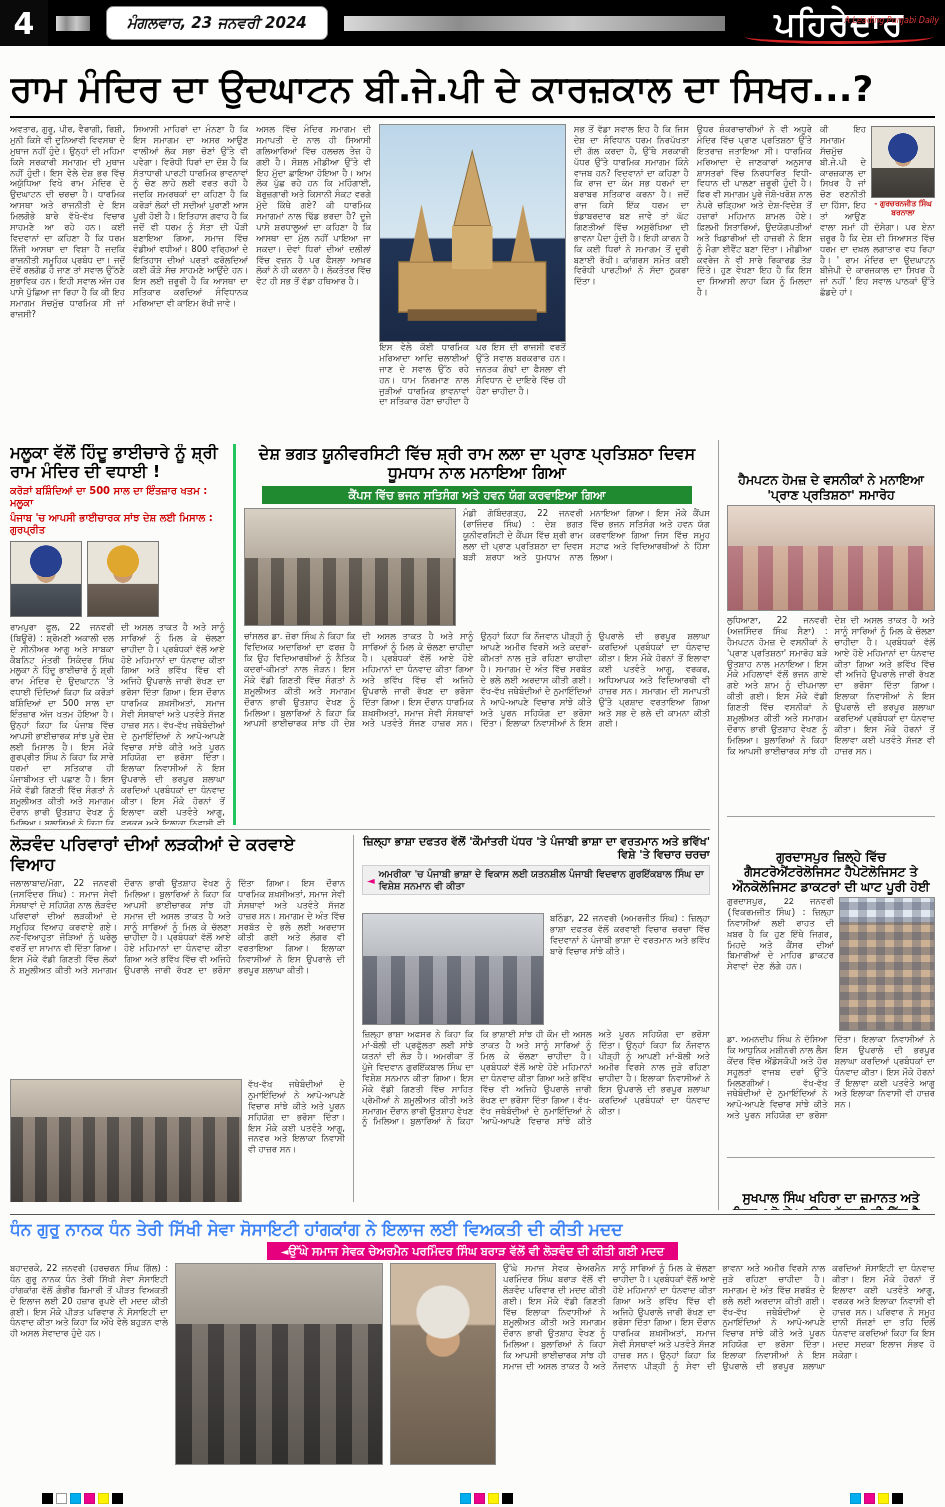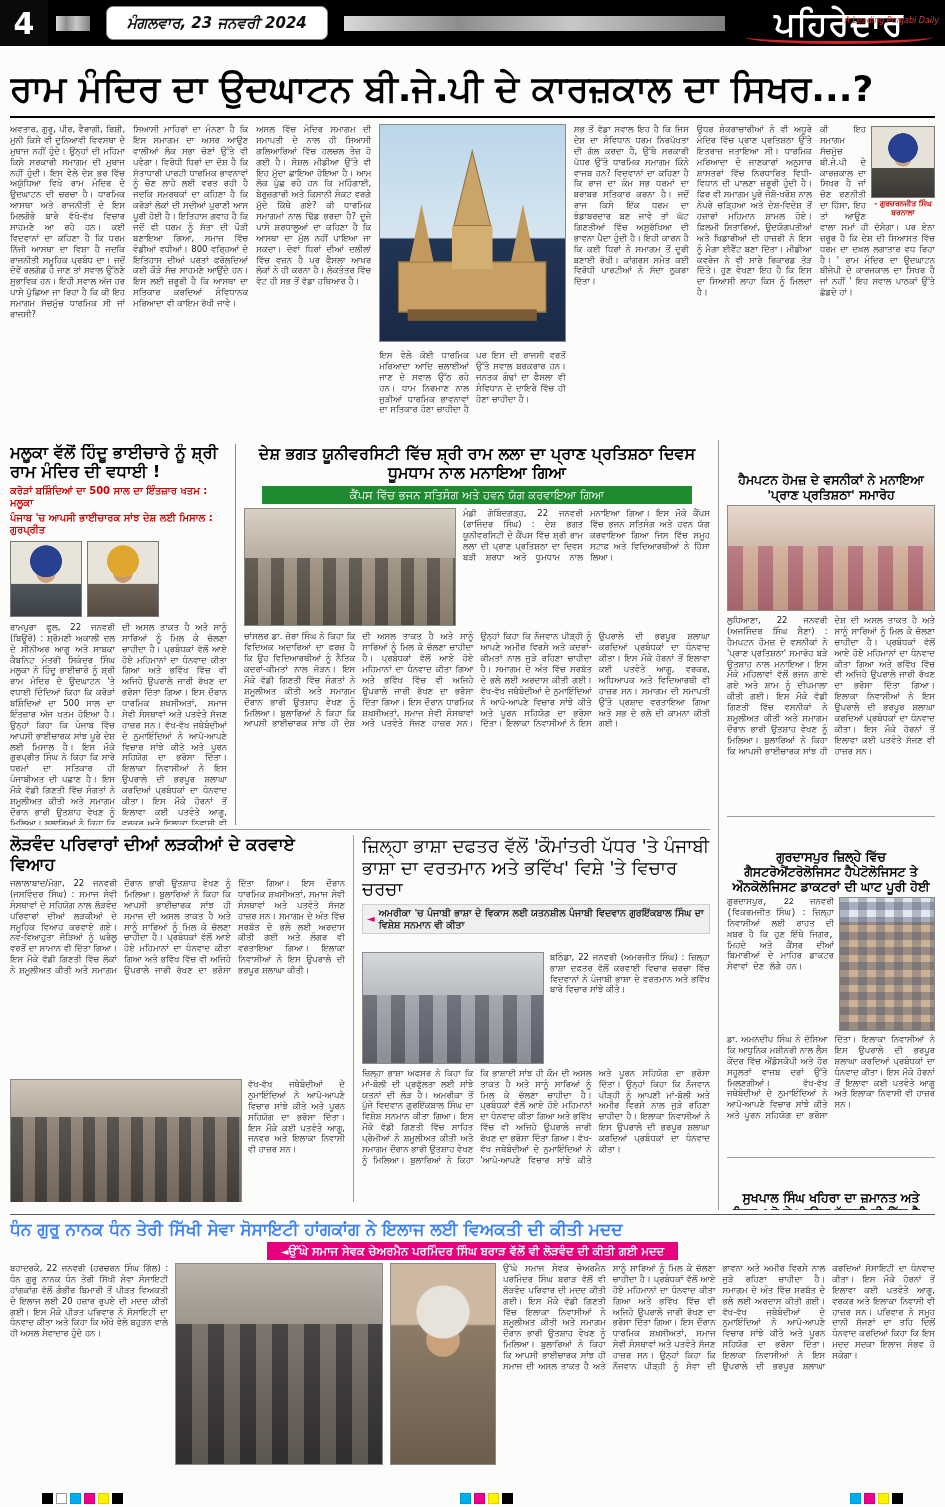--- a/index.html
+++ b/index.html
@@ -21,57 +21,57 @@
   .txt { font-size:8.5px; line-height:1.28; text-align:justify; color:#1c1c1c; overflow:hidden; }
   .cols2 { column-count:2; column-gap:7px; }
   .cols3 { column-count:3; column-gap:7px; }
   .cols4 { column-count:4; column-gap:7px; }
 
   
   .lead { padding:4px 10px 2px;margin-top:16px; }
   .lead h1 { font-size:36px; font-weight:bold; color:#000; white-space:nowrap; overflow:hidden; margin:2px 0 6px; }
   .lead-body { display:flex; gap:8px; border-top:2px solid #000; padding-top:6px; height:322px; }
   .lead-col { flex:1; }
-  .lead-mid { flex:1.62; display:flex; flex-direction:column; gap:8px; }
+  .lead-mid { flex:1.62; display:flex; flex-direction:column; gap:0; }
   .temple-photo { height:218px; border:1px solid #8a8a8a; position:relative; overflow:hidden;
     background:linear-gradient(180deg,#bcd6e9 0%,#d6e6f0 52%,#223455 53%,#1a2a46 100%); }
   .temple-photo svg { position:absolute; left:0; bottom:0; width:100%; height:100%; }
   .lead-caption { flex:1; }
   .author-box { float:right; width:64px; margin:2px 0 2px 5px; text-align:center; }
   .author-photo { height:72px; border:1px solid #777;
     background:radial-gradient(circle at 50% 30%, #27408f 0 25%, transparent 26%),
                radial-gradient(circle at 50% 44%, #c9a27d 0 17%, transparent 18%),
                linear-gradient(180deg,#e7e2d8 0 58%,#4e4a44 59%,#3c3935 100%); }
   .author-name { color:#c00000; font-size:7.5px; font-weight:bold; line-height:1.15; margin-top:2px; }
 
   
   .mid-zone { display:flex; gap:8px; padding:0 10px; height:770px; }
   .mid-left { width:700px; }
   .right-rail { flex:1; border-left:1px solid #9e9e9e; padding-left:8px; overflow:hidden; }
   .row2 { display:flex; gap:8px; height:390px; border-bottom:1px solid #9e9e9e; padding:4px 0; }
   .row3 { display:flex; gap:8px; height:372px; padding-top:5px; }
 
   
-  .story-malooka { width:226px; border-right:1px solid #22c55e; padding-right:8px; overflow:hidden; }
+  .story-malooka { width:226px; border-right:3px solid #22c55e; padding-right:8px; overflow:hidden; }
   .story-malooka h2 { font-size:16.5px; line-height:1.15; font-weight:bold; color:#000; }
   .redsub { color:#cf0000; font-size:10px; font-weight:bold; line-height:1.2; margin-top:3px; }
   .mk-photos { display:flex; gap:5px; margin:5px 0; }
   .portrait { width:72px; height:76px; border:1px solid #777; }
   .p-blue { background:radial-gradient(circle at 50% 26%, #27408f 0 24%, transparent 25%),
             radial-gradient(circle at 50% 42%, #caa27e 0 17%, transparent 18%),
             linear-gradient(180deg,#e9e4da 0 56%,#50565e 57%,#3c4148 100%); }
   .p-yellow { background:radial-gradient(circle at 50% 26%, #e0a72e 0 24%, transparent 25%),
             radial-gradient(circle at 50% 42%, #c79a74 0 17%, transparent 18%),
             linear-gradient(180deg,#e9e4da 0 56%,#6e6257 57%,#574c42 100%); }
   .mk-body { height:236px; margin-top:2px; }
 
   
   .story-db { flex:1; overflow:hidden; }
   .story-db h2 { font-size:16px; line-height:1.2; font-weight:bold; text-align:center; color:#000; }
-  .greenbar { background:#1f8a2f; color:#fff; font-size:11.5px; font-weight:normal; text-align:center; padding:2px 4px; margin:4px 18px; }
+  .greenbar { background:#1f8a2f; color:#fff; font-size:11.5px; font-weight:bold; text-align:center; padding:2px 4px; margin:4px 18px; }
   .db-top { display:flex; gap:7px; height:118px; }
   .db-photo { width:212px; border:1px solid #8a8a8a;
     background:repeating-linear-gradient(90deg, rgba(35,30,26,.55) 0 13px, rgba(125,110,95,.35) 13px 26px),
                linear-gradient(180deg,#d8d0c2,#8b8174);
     background-size:100% 58%,100% 100%; background-position:0 100%,0 0; background-repeat:no-repeat; }
   .db-intro { flex:1; }
   .db-bottom { height:206px; margin-top:5px; }
 
   
   .rail-story { border-bottom:1px solid #9e9e9e; padding-bottom:5px; margin-bottom:5px; }
@@ -100,21 +100,21 @@
   .wd-cols { height:196px; }
   .wd-bottom { display:flex; gap:6px; margin-top:5px; height:132px; }
   .wedding-photo { width:232px; border:1px solid #8a8a8a;
     background:repeating-linear-gradient(90deg, rgba(30,28,30,.6) 0 12px, rgba(110,95,85,.45) 12px 24px),
                linear-gradient(180deg,#cfc6b8,#6f675d);
     background-size:100% 72%,100% 100%; background-position:0 100%,0 0; background-repeat:no-repeat; }
   .wd-side { flex:1; }
 
   
   .story-bh { flex:1; overflow:hidden; }
-  .story-bh h2 { font-size:18px; font-weight:normal; text-align:left; color:#000; line-height:1.2; }
+  .story-bh h2 { font-size:11px; font-weight:bold; text-align:right; color:#000; line-height:1.2; }
   .subbar { display:flex; align-items:center; justify-content:center; gap:4px; background:#efefef; border:1px solid #cfcfcf; font-size:9.5px; font-weight:bold; color:#222; padding:2px 4px; margin:4px 0; }
   .arrow-ico { color:#e6007e; font-size:10px; }
   .bh-top { display:flex; gap:6px; height:112px; margin-top:18px; }
   .seminar-photo { width:182px; border:1px solid #8a8a8a;
     background:repeating-linear-gradient(90deg, rgba(40,45,60,.5) 0 14px, rgba(140,140,150,.4) 14px 28px),
                linear-gradient(180deg,#d4d8dd,#8d8f94);
     background-size:100% 62%,100% 100%; background-position:0 100%,0 0; background-repeat:no-repeat; }
   .bh-intro { flex:1; }
   .bh-body { height:188px; margin-top:4px; }
 

